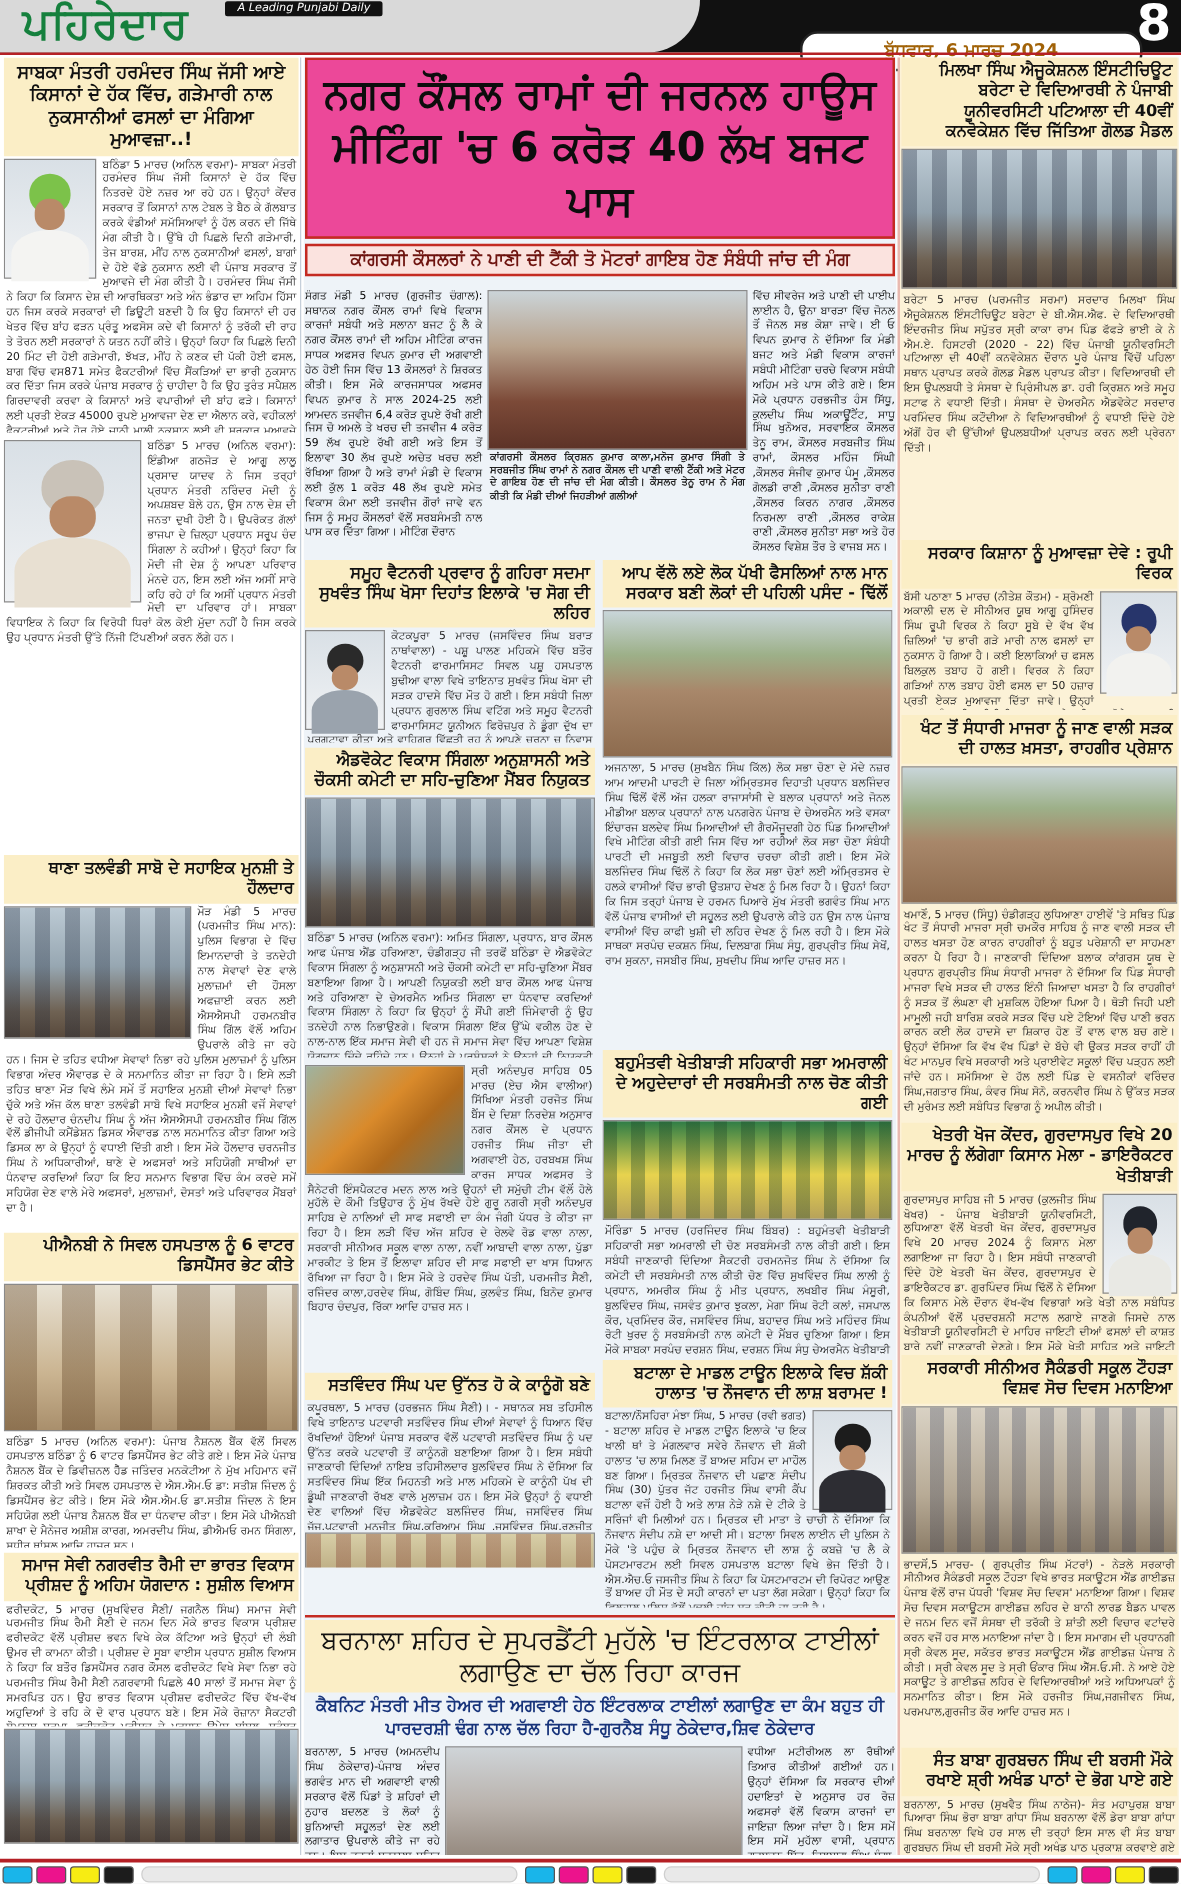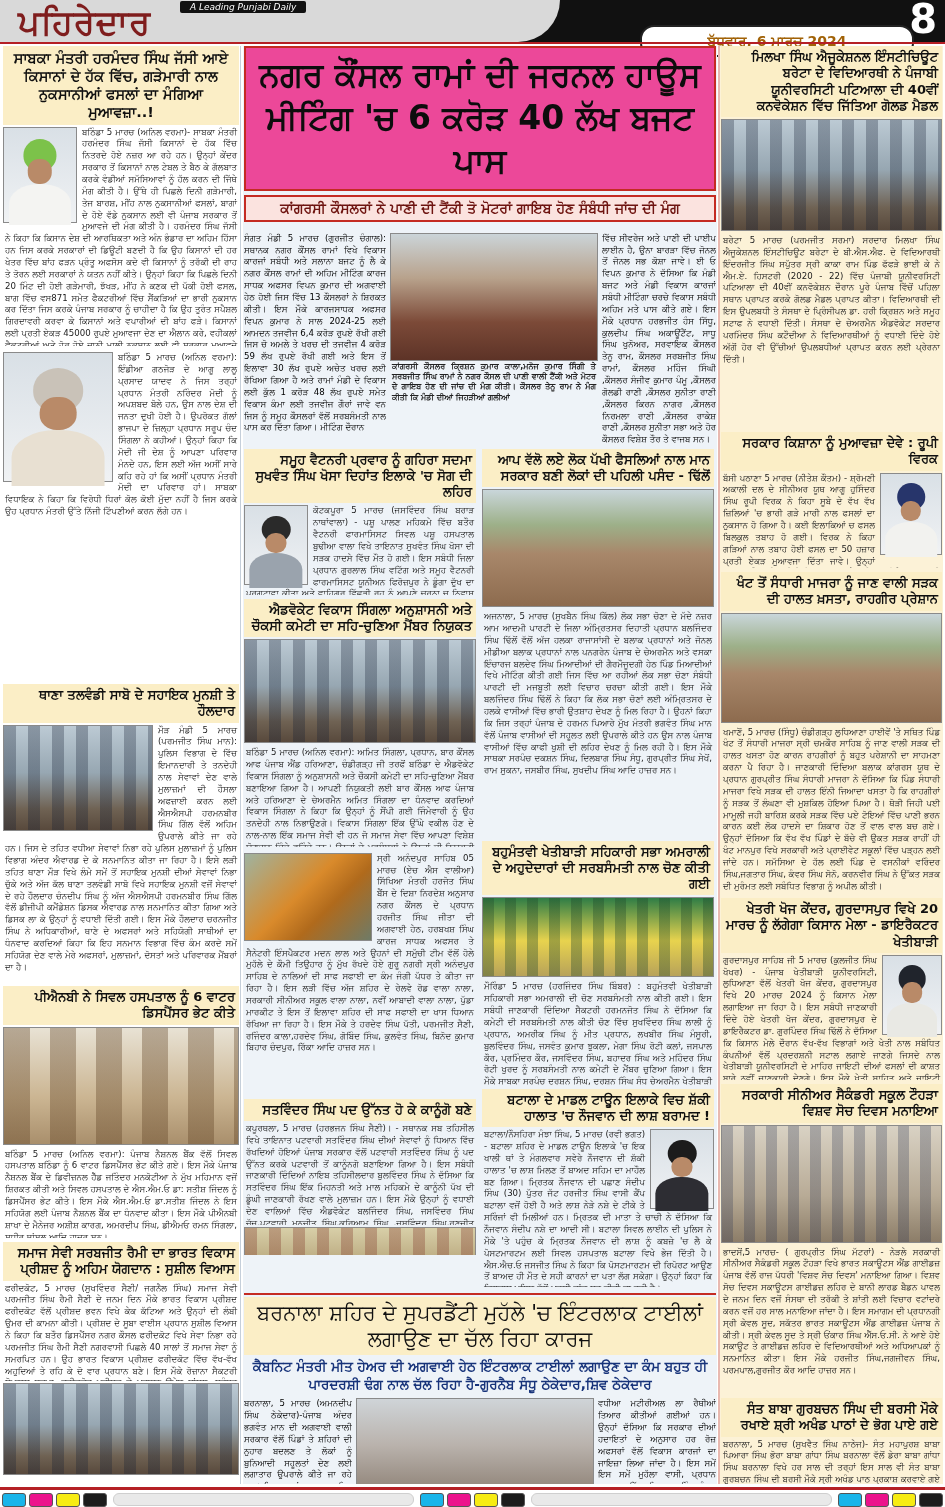--- a/index.html
+++ b/index.html
@@ -1,21 +1,21 @@
 <!DOCTYPE html>
 <html><head>
 <meta charset="utf-8">
 <style>
   html,body{margin:0;padding:0;background:#e8e8e8;font-family:"DejaVu Sans","Liberation Sans",sans-serif;}
   .page{position:relative;width:945px;height:1507px;background:#fff;margin:0 auto;overflow:hidden;}
 
   
   .hdr{position:absolute;left:0;top:0;width:945px;height:42px;background:#111;}
   .hdr-left{position:absolute;left:0;top:0;width:560px;height:42px;background:#d9d9d9;border-radius:0 0 120px 0;}
-  .masthead{position:absolute;left:18px;top:2px;font-size:34px;font-weight:900;color:#7f1d1d;letter-spacing:1px;}
+  .masthead{position:absolute;left:18px;top:2px;font-size:34px;font-weight:900;color:#15803d;letter-spacing:1px;font-family:Liberation Mono, monospace;}
   .tagline{position:absolute;left:180px;top:1px;background:#111;color:#fff;font-style:italic;font-size:9px;padding:1px 10px;border-radius:2px;}
   .datebox{position:absolute;left:640px;top:25px;width:270px;height:28px;background:#fff;border:2px solid #222;border-radius:14px;display:flex;align-items:center;justify-content:center;font-size:14px;font-weight:bold;color:#a16207;}
   .pagenum{position:absolute;right:8px;top:-4px;color:#fff;font-size:40px;font-weight:900;}
   .hdr-rule{position:absolute;left:0;top:42px;width:945px;height:2px;background:#b52025;}
 
   
   .colL{position:absolute;left:2px;top:46px;width:238px;height:1438px;overflow:hidden;}
   .colM{position:absolute;left:243px;top:46px;width:474px;height:1438px;overflow:hidden;background:#eef3f8;}
   .colR{position:absolute;left:720px;top:46px;width:223px;height:1438px;overflow:hidden;background:#fcf2d7;}
   .vline1{position:absolute;left:240px;top:46px;width:1px;height:1438px;background:#c5cfda;}
@@ -104,21 +104,21 @@
       <div class="hl small">ਥਾਣਾ ਤਲਵੰਡੀ ਸਾਬੋ ਦੇ ਸਹਾਇਕ ਮੁਨਸ਼ੀ ਤੇ ਹੌਲਦਾਰ</div>
       <div class="photo ph-group fl" style="width:150px;height:106px"></div>
       <div class="body">ਮੌੜ ਮੰਡੀ 5 ਮਾਰਚ (ਪਰਮਜੀਤ ਸਿੰਘ ਮਾਨ): ਪੁਲਿਸ ਵਿਭਾਗ ਦੇ ਵਿੱਚ ਇਮਾਨਦਾਰੀ ਤੇ ਤਨਦੇਹੀ ਨਾਲ ਸੇਵਾਵਾਂ ਦੇਣ ਵਾਲੇ ਮੁਲਾਜ਼ਮਾਂ ਦੀ ਹੌਸਲਾ ਅਫਜ਼ਾਈ ਕਰਨ ਲਈ ਐਸਐਸਪੀ ਹਰਮਨਬੀਰ ਸਿੰਘ ਗਿੱਲ ਵੱਲੋਂ ਅਹਿਮ ਉਪਰਾਲੇ ਕੀਤੇ ਜਾ ਰਹੇ ਹਨ। ਜਿਸ ਦੇ ਤਹਿਤ ਵਧੀਆ ਸੇਵਾਵਾਂ ਨਿਭਾ ਰਹੇ ਪੁਲਿਸ ਮੁਲਾਜ਼ਮਾਂ ਨੂੰ ਪੁਲਿਸ ਵਿਭਾਗ ਅੰਦਰ ਐਵਾਰਡ ਦੇ ਕੇ ਸਨਮਾਨਿਤ ਕੀਤਾ ਜਾ ਰਿਹਾ ਹੈ। ਇਸੇ ਲੜੀ ਤਹਿਤ ਥਾਣਾ ਮੌੜ ਵਿਖੇ ਲੰਮੇ ਸਮੇਂ ਤੋਂ ਸਹਾਇਕ ਮੁਨਸ਼ੀ ਦੀਆਂ ਸੇਵਾਵਾਂ ਨਿਭਾ ਚੁੱਕੇ ਅਤੇ ਅੱਜ ਕੱਲ ਥਾਣਾ ਤਲਵੰਡੀ ਸਾਬੋ ਵਿਖੇ ਸਹਾਇਕ ਮੁਨਸ਼ੀ ਵਜੋਂ ਸੇਵਾਵਾਂ ਦੇ ਰਹੇ ਹੌਲਦਾਰ ਚੰਨਦੀਪ ਸਿੰਘ ਨੂੰ ਅੱਜ ਐਸਐਸਪੀ ਹਰਮਨਬੀਰ ਸਿੰਘ ਗਿੱਲ ਵੱਲੋਂ ਡੀਜੀਪੀ ਕਮੈਂਡੇਸ਼ਨ ਡਿਸਕ ਐਵਾਰਡ ਨਾਲ ਸਨਮਾਨਿਤ ਕੀਤਾ ਗਿਆ ਅਤੇ ਡਿਸਕ ਲਾ ਕੇ ਉਨ੍ਹਾਂ ਨੂੰ ਵਧਾਈ ਦਿੱਤੀ ਗਈ। ਇਸ ਮੌਕੇ ਹੌਲਦਾਰ ਚਰਨਜੀਤ ਸਿੰਘ ਨੇ ਅਧਿਕਾਰੀਆਂ, ਥਾਣੇ ਦੇ ਅਫਸਰਾਂ ਅਤੇ ਸਹਿਯੋਗੀ ਸਾਥੀਆਂ ਦਾ ਧੰਨਵਾਦ ਕਰਦਿਆਂ ਕਿਹਾ ਕਿ ਇਹ ਸਨਮਾਨ ਵਿਭਾਗ ਵਿੱਚ ਕੰਮ ਕਰਦੇ ਸਮੇਂ ਸਹਿਯੋਗ ਦੇਣ ਵਾਲੇ ਮੇਰੇ ਅਫਸਰਾਂ, ਮੁਲਾਜ਼ਮਾਂ, ਦੋਸਤਾਂ ਅਤੇ ਪਰਿਵਾਰਕ ਮੈਂਬਰਾਂ ਦਾ ਹੈ।</div>
     </div>
     <div class="art" style="height:252px">
       <div class="hl small">ਪੀਐਨਬੀ ਨੇ ਸਿਵਲ ਹਸਪਤਾਲ ਨੂੰ 6 ਵਾਟਰ ਡਿਸਪੈਂਸਰ ਭੇਟ ਕੀਤੇ</div>
       <div class="photo ph-voltas full" style="height:118px"></div>
       <div class="body">ਬਠਿੰਡਾ 5 ਮਾਰਚ (ਅਨਿਲ ਵਰਮਾ): ਪੰਜਾਬ ਨੈਸ਼ਨਲ ਬੈਂਕ ਵੱਲੋਂ ਸਿਵਲ ਹਸਪਤਾਲ ਬਠਿੰਡਾ ਨੂੰ 6 ਵਾਟਰ ਡਿਸਪੈਂਸਰ ਭੇਟ ਕੀਤੇ ਗਏ। ਇਸ ਮੌਕੇ ਪੰਜਾਬ ਨੈਸ਼ਨਲ ਬੈਂਕ ਦੇ ਡਿਵੀਜ਼ਨਲ ਹੈੱਡ ਜਤਿੰਦਰ ਮਨਕੋਟੀਆ ਨੇ ਮੁੱਖ ਮਹਿਮਾਨ ਵਜੋਂ ਸ਼ਿਰਕਤ ਕੀਤੀ ਅਤੇ ਸਿਵਲ ਹਸਪਤਾਲ ਦੇ ਐਸ.ਐਮ.ਓ ਡਾ: ਸਤੀਸ਼ ਜਿੰਦਲ ਨੂੰ ਡਿਸਪੈਂਸਰ ਭੇਟ ਕੀਤੇ। ਇਸ ਮੌਕੇ ਐਸ.ਐਮ.ਓ ਡਾ.ਸਤੀਸ਼ ਜਿੰਦਲ ਨੇ ਇਸ ਸਹਿਯੋਗ ਲਈ ਪੰਜਾਬ ਨੈਸ਼ਨਲ ਬੈਂਕ ਦਾ ਧੰਨਵਾਦ ਕੀਤਾ। ਇਸ ਮੌਕੇ ਪੀਐਨਬੀ ਸ਼ਾਖਾ ਦੇ ਮੈਨੇਜਰ ਅਸ਼ੀਸ਼ ਕਾਰਗ, ਅਮਰਦੀਪ ਸਿੰਘ, ਡੀਐਮਓ ਰਮਨ ਸਿੰਗਲਾ, ਸੁਧੀਰ ਥਾਂਸਲ ਆਦਿ ਹਾਜ਼ਰ ਸਨ।</div>
     </div>
     <div class="art" style="height:238px">
-      <div class="hl small">ਸਮਾਜ ਸੇਵੀ ਸਰਬਜੀਤ ਰੈਮੀ ਦਾ ਭਾਰਤ ਵਿਕਾਸ ਪ੍ਰੀਸ਼ਦ ਨੂੰ ਅਹਿਮ ਯੋਗਦਾਨ : ਸੁਸ਼ੀਲ ਵਿਆਸ</div>
+      <div class="hl small">ਸਮਾਜ ਸੇਵੀ ਨਗਰਵੀਤ ਰੈਮੀ ਦਾ ਭਾਰਤ ਵਿਕਾਸ ਪ੍ਰੀਸ਼ਦ ਨੂੰ ਅਹਿਮ ਯੋਗਦਾਨ : ਸੁਸ਼ੀਲ ਵਿਆਸ</div>
       <div class="body" style="max-height:96px;overflow:hidden">ਫਰੀਦਕੋਟ, 5 ਮਾਰਚ (ਸੁਖਵਿੰਦਰ ਸੈਣੀ/ ਜਗਨੈਲ ਸਿੰਘ) ਸਮਾਜ ਸੇਵੀ ਪਰਮਜੀਤ ਸਿੰਘ ਰੈਮੀ ਸੈਣੀ ਦੇ ਜਨਮ ਦਿਨ ਮੌਕੇ ਭਾਰਤ ਵਿਕਾਸ ਪ੍ਰੀਸ਼ਦ ਫਰੀਦਕੋਟ ਵੱਲੋਂ ਪ੍ਰੀਸ਼ਦ ਭਵਨ ਵਿਖੇ ਕੇਕ ਕੱਟਿਆ ਅਤੇ ਉਨ੍ਹਾਂ ਦੀ ਲੰਬੀ ਉਮਰ ਦੀ ਕਾਮਨਾ ਕੀਤੀ। ਪ੍ਰੀਸ਼ਦ ਦੇ ਸੂਬਾ ਵਾਈਸ ਪ੍ਰਧਾਨ ਸੁਸ਼ੀਲ ਵਿਆਸ ਨੇ ਕਿਹਾ ਕਿ ਬਤੌਰ ਡਿਸਪੈਂਸਰ ਨਗਰ ਕੌਸਲ ਫਰੀਦਕੋਟ ਵਿਖੇ ਸੇਵਾ ਨਿਭਾ ਰਹੇ ਪਰਮਜੀਤ ਸਿੰਘ ਰੈਮੀ ਸੈਣੀ ਨਗਰਵਾਸੀ ਪਿਛਲੇ 40 ਸਾਲਾਂ ਤੋਂ ਸਮਾਜ ਸੇਵਾ ਨੂੰ ਸਮਰਪਿਤ ਹਨ। ਉਹ ਭਾਰਤ ਵਿਕਾਸ ਪ੍ਰੀਸ਼ਦ ਫਰੀਦਕੋਟ ਵਿੱਚ ਵੱਖ-ਵੱਖ ਅਹੁਦਿਆਂ ਤੇ ਰਹਿ ਕੇ ਦੋ ਵਾਰ ਪ੍ਰਧਾਨ ਬਣੇ। ਇਸ ਮੌਕੇ ਰੋਜ਼ਾਨਾ ਸੈਕਟਰੀ ਸੋਮਨਾਥ ਸ਼ਰਮਾ, ਫਰੀਦਕੋਟ ਪ੍ਰੀਸ਼ਦ ਦੇ ਪ੍ਰਧਾਨ ਉਪੇਸ਼ ਬਾਂਸਲ, ਸਤੰਬਰ ਬਰਨਾ ਰਾਮ, ਦਿਨੇਸ਼ ਵੈਸ਼ਨਵ, ਜਸਪ੍ਰੀਤ ਸਿੰਘ ਬੱਬੀ, ਸੁਰਿੰਦਰ ਅਰੋੜਾ, ਕਿਸ਼ਨ ਲਾਲ ਉਢੇਜਾ, ਰਜਨੀਸ਼ ਸ਼ਰਮਾ ਤੋਂ ਇਲਾਵਾ ਪ੍ਰੀਸ਼ਦ ਦੇ ਮੈਂਬਰ ਸਨ।</div>
       <div class="photo ph-group full" style="height:92px"></div>
     </div>
   </div>
 
   <div class="colM">
     <div class="mainbox">
       <div class="main-hl">ਨਗਰ ਕੌਂਸਲ ਰਾਮਾਂ ਦੀ ਜਰਨਲ ਹਾਊਸ ਮੀਟਿੰਗ 'ਚ 6 ਕਰੋੜ 40 ਲੱਖ ਬਜਟ ਪਾਸ</div>
     </div>
     <div class="subhead">ਕਾਂਗਰਸੀ ਕੌਸਲਰਾਂ ਨੇ ਪਾਣੀ ਦੀ ਟੈਂਕੀ ਤੋ ਮੋਟਰਾਂ ਗਾਇਬ ਹੋਣ ਸੰਬੰਧੀ ਜਾਂਚ ਦੀ ਮੰਗ</div>

